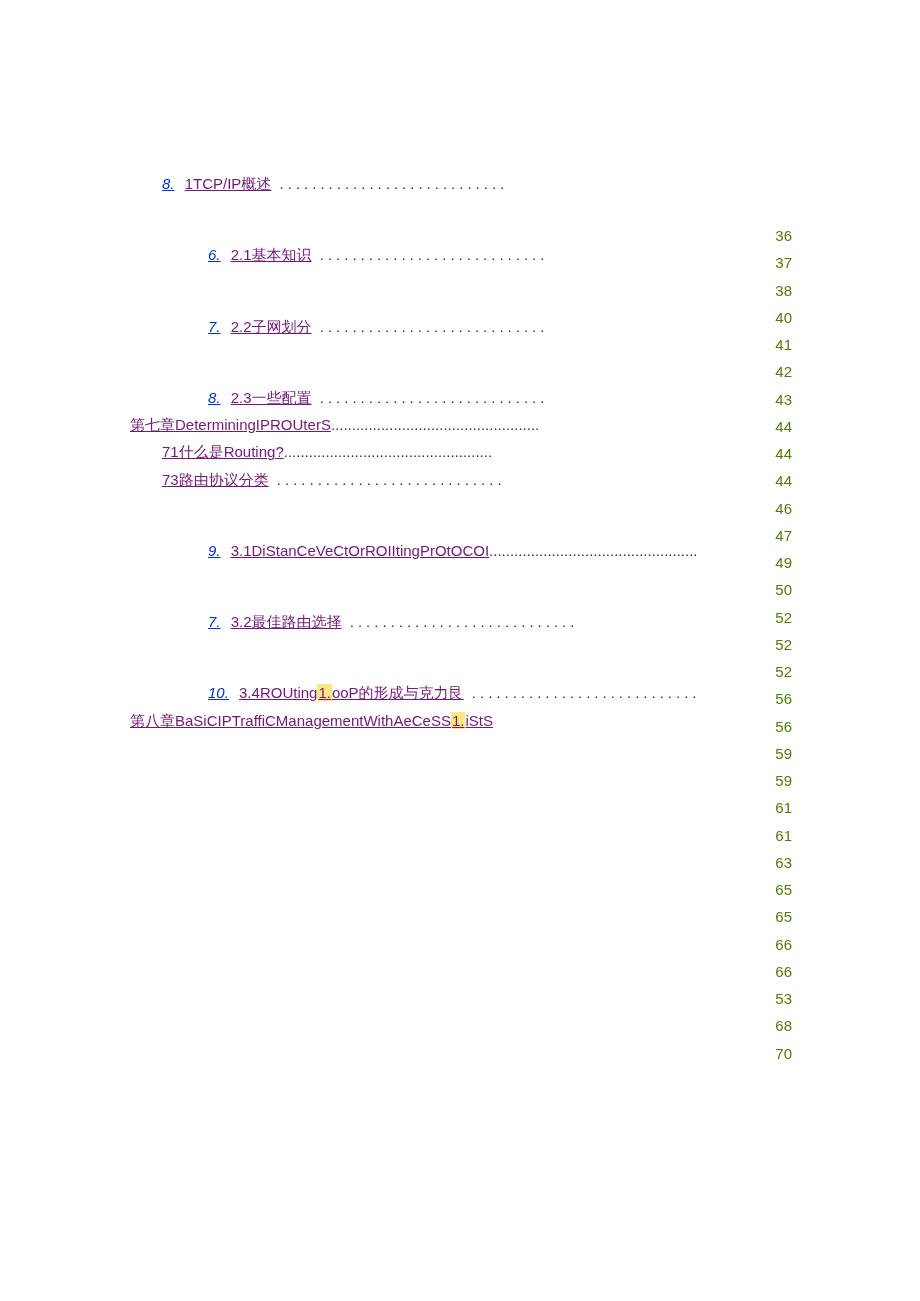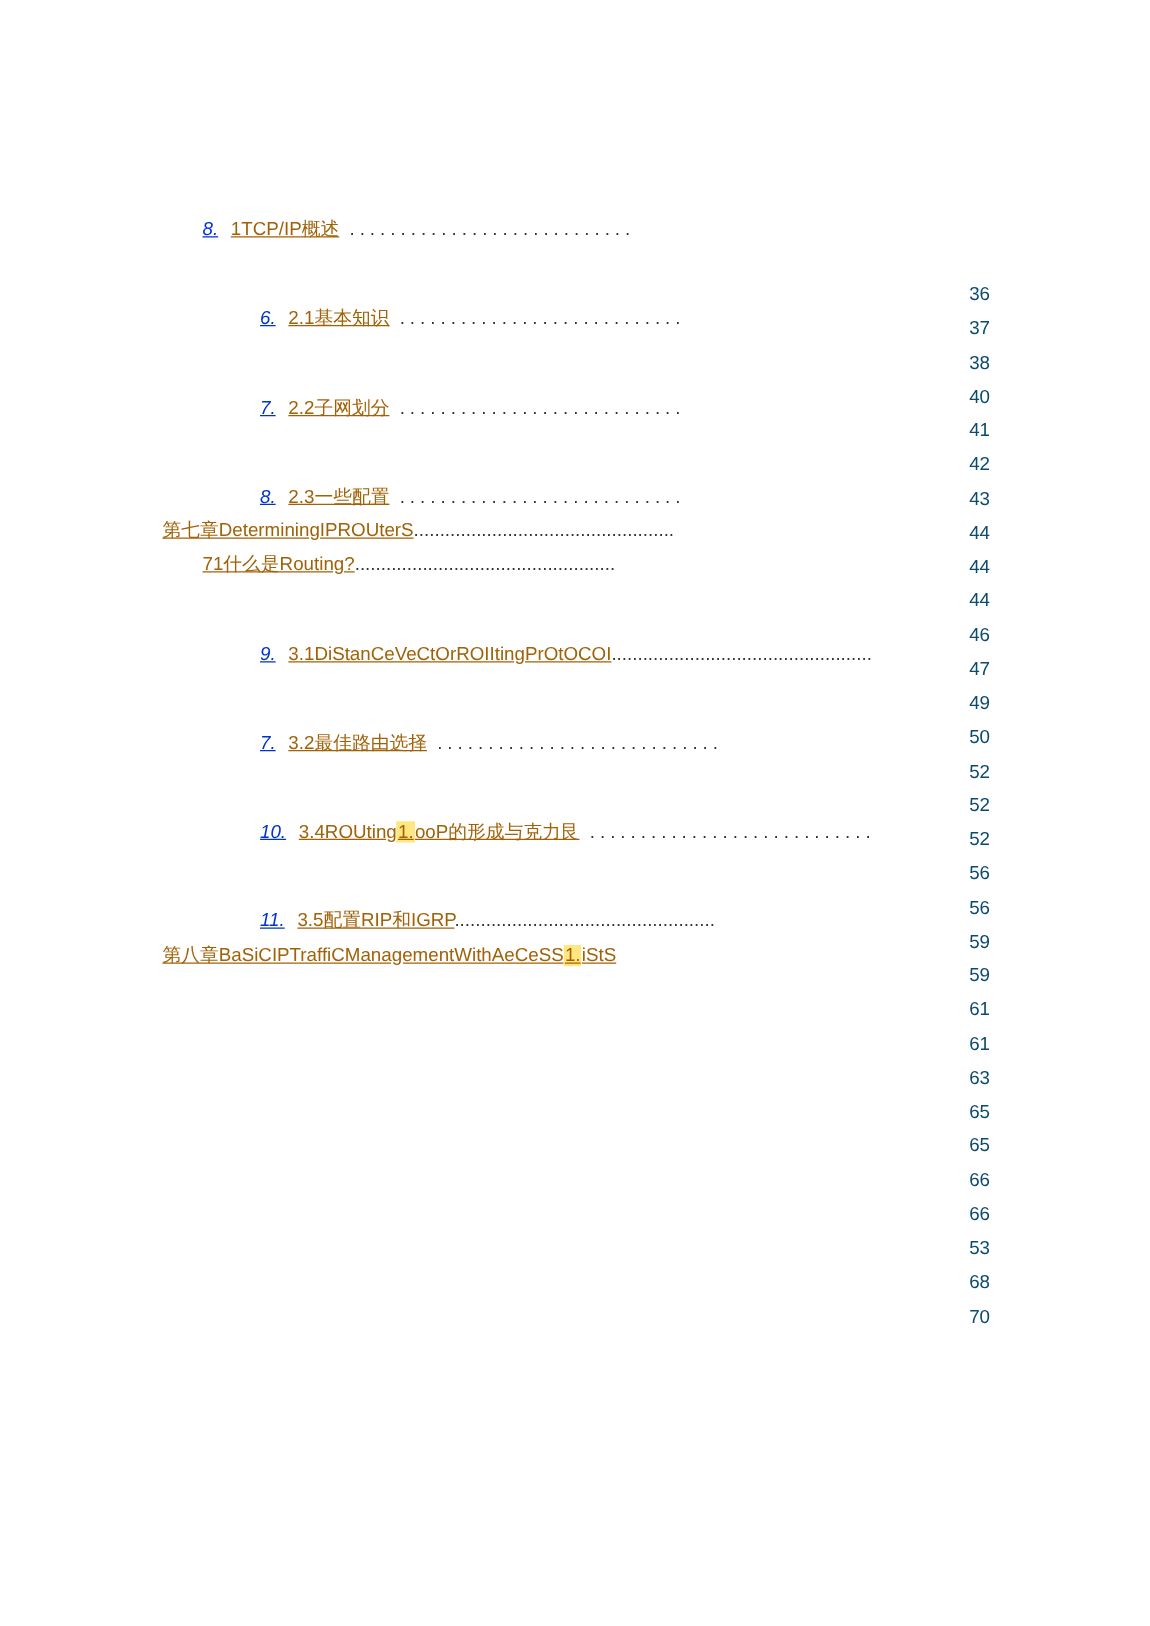--- a/index.html
+++ b/index.html
@@ -23,21 +23,21 @@
     left: 130px;
     top: 168px;
     width: 560px;
   }
   .toc-line {
     margin: 4px 0;
     white-space: nowrap;
     line-height: 1.55;
   }
   .link {
-    color: #a16207;
+    color: #701a75;
     text-decoration: underline;
     cursor: pointer;
   }
   .num {
     color: #0033cc;
     text-decoration: underline;
     font-style: italic;
     margin-right: 6px;
   }
   .dots {
@@ -54,43 +54,43 @@
     background: #ffe680;
     padding: 0 1px;
   }
   .pagecol {
     position: absolute;
     right: 128px;
     top: 220px;
     text-align: right;
     font-family: Arial, sans-serif;
     font-size: 15px;
-    color: #0c4a6e;
+    color: #4d7c0f;
   }
   .pagecol div {
     line-height: 1.55;
     margin: 4px 0;
   }
 </style>
 </head>
 <body>
 
 <div class="page">
 
   <div class="toc" id="toc-container">
       <div class="toc-line indent1"><span class="num">8.</span> <a class="link" href="#">1TCP/IP概述</a><span class="dots">  ............................</span></div>
       <div class="toc-line indent2"><span class="num">6.</span> <a class="link" href="#">2.1基本知识</a><span class="dots">  ............................</span></div>
       <div class="toc-line indent2"><span class="num">7.</span> <a class="link" href="#">2.2子网划分</a><span class="dots">  ............................</span></div>
       <div class="toc-line indent2"><span class="num">8.</span> <a class="link" href="#">2.3一些配置</a><span class="dots">  ............................</span></div>
       <div class="toc-line indent0"><a class="link" href="#">第七章DeterminingIPROUterS</a><span class="dots-tight">..................................................</span></div>
       <div class="toc-line indent1"><a class="link" href="#">71什么是Routing?</a><span class="dots-tight">..................................................</span></div>
+      <div class="toc-line indent1"><a class="link" href="#">73路由协议分类</a><span class="dots">  ............................</span></div>
       <div class="toc-line indent2"><span class="num">9.</span> <a class="link" href="#">3.1DiStanCeVeCtOrROIItingPrOtOCOI</a><span class="dots-tight">..................................................</span></div>
       <div class="toc-line indent2"><span class="num">7.</span> <a class="link" href="#">3.2最佳路由选择</a><span class="dots">  ............................</span></div>
       <div class="toc-line indent2"><span class="num">10.</span> <a class="link" href="#">3.4ROUting<span class="hl">1.</span>ooP的形成与克力艮</a><span class="dots">  ............................</span></div>
-      <div class="toc-line indent2"><span class="num">11.</span> <a class="link" href="#">3.5配置RIP和IGRP</a><span class="dots-tight">..................................................</span></div>
       <div class="toc-line indent0"><a class="link" href="#">第八章BaSiCIPTraffiCManagementWithAeCeSS<span class="hl">1.</span>iStS</a></div>
     </div>
 
   <div class="pagecol" id="pagecol">
       <div>36</div>
       <div>37</div>
       <div>38</div>
       <div>40</div>
       <div>41</div>
       <div>42</div>

